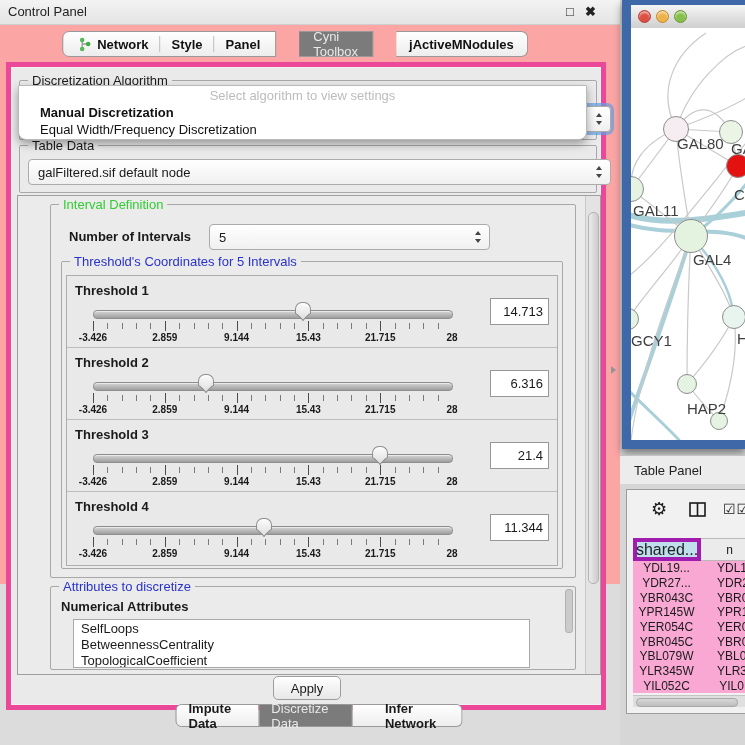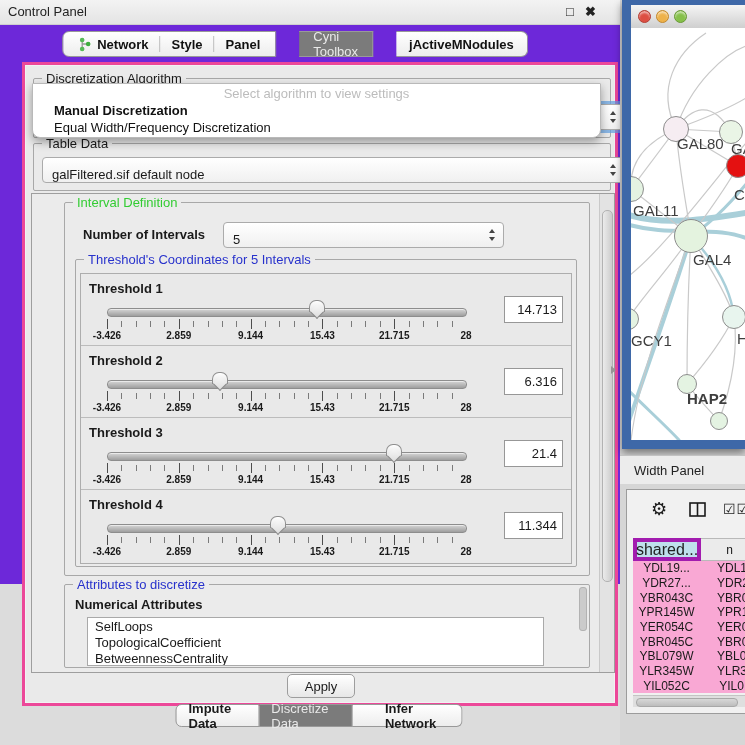--- a/index.html
+++ b/index.html
@@ -1,46 +1,46 @@
 <!DOCTYPE html>
 <html><head>
 <meta charset="utf-8">
 <style>
   html,body{margin:0;padding:0;width:745px;height:745px;overflow:hidden;}
   .screen{position:relative;width:745px;height:745px;background:#dcdcdc;
     font-family:"Liberation Sans",sans-serif;color:#1a1a1a;font-size:13px;}
   
-  .cp{position:absolute;left:0;top:0;width:620px;height:584px;background:#6d28d9;}
+  .cp{position:absolute;left:0;top:0;width:620px;height:584px;background:#fca5a5;}
   .cp-titlebar{position:absolute;left:0;top:0;width:100%;height:24px;
     background:linear-gradient(#f3f3f3,#e4e4e4);border-bottom:1px solid #cfcfcf;}
   .cp-title{position:absolute;left:8px;top:4px;font-size:13px;color:#222;}
   .winbtn{position:absolute;top:4px;font-size:13px;color:#222;font-weight:bold;}
   .float-btn{left:566px;font-weight:normal;}
   .close-btn{left:585px;}
   
   .tabbar{position:absolute;top:31px;left:295px;transform:translateX(-50%);
     display:flex;height:26px;align-items:stretch;gap:23px;}
   .seg{display:flex;align-items:center;background:linear-gradient(#ffffff,#ededed);
     border:1px solid #999;font-weight:bold;font-size:13px;color:#111;}
   .seg-first{border-radius:7px 0 0 7px;padding:0 4px;}
   .seg-dark{background:#7b7b7b;color:#e9e9e9;font-weight:normal;border-left:none;padding:0 14px;}
   .seg-last{border-radius:0 7px 7px 0;border-left:none;padding:0 13px;}
   .tab-item{padding:0 11px;display:flex;align-items:center;gap:5px;}
   .tab-div{width:1px;height:16px;background:#bdbdbd;}
   
-  .content{position:absolute;left:22px;top:62px;width:590px;height:638px;
-    background:#eaeaea;border:3px solid #ec4899;box-shadow:inset 0 0 0 1px #f2f2f2;}
+  .content{position:absolute;left:6px;top:62px;width:590px;height:638px;
+    background:#eaeaea;border:5px solid #ec4899;box-shadow:inset 0 0 0 1px #f2f2f2;}
   .group{position:absolute;border:1px solid #a8a8a8;border-radius:2px;}
   .gt{position:absolute;top:-8px;left:8px;background:#eaeaea;padding:0 4px;font-size:13px;white-space:nowrap;}
   .gt-green{color:#33cc33;}
   .gt-blue{color:#2832cc;}
   .sp .gt{background:#ebebeb;}
   .combo{position:absolute;height:24px;background:linear-gradient(#ffffff,#f0f0f0);
     border:1px solid #ababab;border-radius:4px;font-size:13px;display:flex;
-    align-items:flex-end;padding:0 12px 0 9px;white-space:nowrap;overflow:hidden;}
+    align-items:center;padding:0 12px 0 9px;white-space:nowrap;overflow:hidden;}
   .combo.focused{box-shadow:0 0 0 3px rgba(96,158,224,.70);}
   .spin{position:absolute;right:7px;top:50%;transform:translateY(-50%);width:7px;height:12px;}
   .spin::before{content:"";position:absolute;left:0;top:0;border-left:3.5px solid transparent;
     border-right:3.5px solid transparent;border-bottom:4.5px solid #444;}
   .spin::after{content:"";position:absolute;left:0;bottom:0;border-left:3.5px solid transparent;
     border-right:3.5px solid transparent;border-top:4.5px solid #444;}
   
   .popup{position:absolute;left:7px;top:18px;width:567px;height:53px;z-index:30;background:#fff;
     border:1px solid #b9b9b9;border-radius:1px 1px 8px 8px;box-shadow:0 4px 10px rgba(0,0,0,.35);
     overflow:hidden;}
@@ -285,22 +285,22 @@
 
             </div>
           </div>
         </div>
 
         <div class="group" style="left:32px;top:390px;width:524px;height:82px;">
           <span class="gt gt-blue">Attributes to discretize</span>
           <span class="bold-label" style="left:10px;top:12px;">Numerical Attributes</span>
           <div class="listbox">
               <div class="list-item" style="--i: 0;">SelfLoops</div>
+              <div class="list-item" style="--i: 2;">BetweennessCentrality</div>
               <div class="list-item" style="--i: 1;">TopologicalCoefficient</div>
-              <div class="list-item" style="--i: 2;">BetweennessCentrality</div>
             </div>
           <div class="list-scroll"></div>
         </div>
 
         <div class="vbar">
             <div class="vthumb"></div>
           </div>
       </div>
 
       <div class="btn" style="left:262px;top:609px;width:66px;height:22px;">Apply</div>
@@ -368,27 +368,27 @@
             <div class="node" style="--i: 8; left: 88px; top: 393px; width: 18px; height: 18px; margin-left: -9px; margin-top: -9px; background: rgb(228, 243, 226);"></div>
           </div>
         <div>
             <div class="nlabel" style="--i: 0; left: 46px; top: 107px;">GAL80</div>
             <div class="nlabel" style="--i: 1; left: 100px; top: 112px;">GA</div>
             <div class="nlabel" style="--i: 2; left: 103px; top: 158px;">C</div>
             <div class="nlabel" style="--i: 3; left: 2px; top: 174px;">GAL11</div>
             <div class="nlabel" style="--i: 4; left: 62px; top: 223px;">GAL4</div>
             <div class="nlabel" style="--i: 5; left: 0px; top: 304px;">GCY1</div>
             <div class="nlabel" style="--i: 6; left: 106px; top: 302px;">H</div>
-            <div class="nlabel" style="--i: 7; left: 56px; top: 362px; font-weight: bold;">HAP2</div>
+            <div class="nlabel" style="--i: 7; left: 56px; top: 372px;">HAP2</div>
           </div>
       </div>
     </div>
 
     <div class="tp-titlebar">
-      <span>Width Panel</span>
+      <span>Table Panel</span>
     </div>
 
     <div class="tpanel">
       <div>
         <span class="gear">⚙</span>
         <svg class="colicon" width="17" height="15" viewBox="0 0 17 15">
             <rect x="1" y="1" width="15" height="13" fill="none" stroke="#1a1a1a" stroke-width="1.6"></rect>
             <line x1="8.5" y1="1" x2="8.5" y2="14" stroke="#1a1a1a" stroke-width="1.6"></line>
           </svg>
         <span class="checks">☑☑</span>

